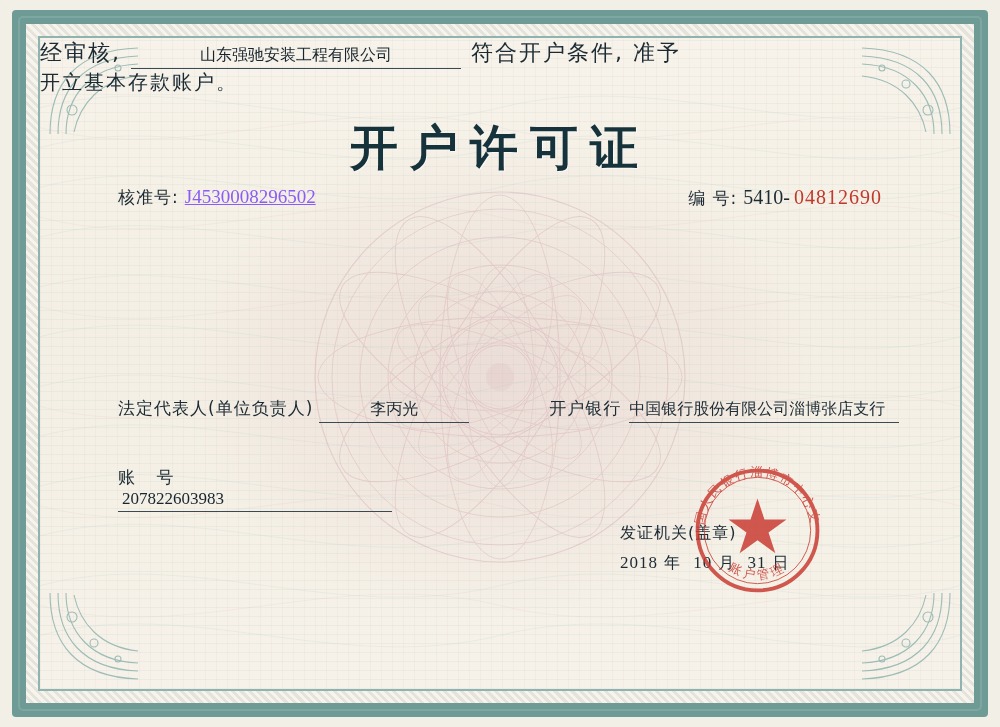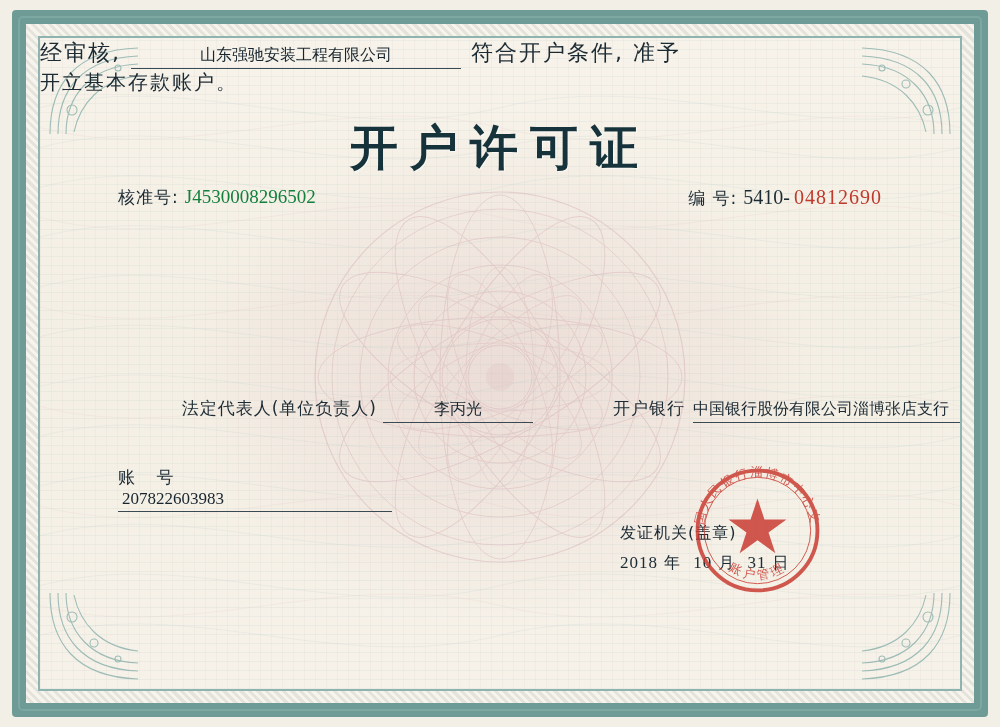--- a/index.html
+++ b/index.html
@@ -86,23 +86,23 @@
     top: 78px;
     left: 0; right: 0;
     text-align: center;
     font-family: "DejaVu Serif", "Liberation Serif", serif;
     font-weight: bold;
     font-size: 48px;
     letter-spacing: 12px;
     color: #16323a;
     text-shadow: 1px 1px 0 rgba(255,255,255,0.6);
   }
-  .row { position: absolute; display: flex; align-items: baseline; justify-content: flex-end; }
+  .row { position: absolute; display: flex; align-items: baseline; }
   .lbl { font-size: 17px; color: #1b2a33; letter-spacing: 1px; }
-  .val { font-size: 17px; color: #15803d; }
+  .val { font-size: 17px; color: #8b5cf6; text-decoration: underline; }
 
   .approval { left: 78px; top: 148px; }
   .approval .val { margin-left: 6px; font-family: "Liberation Serif", serif; font-size: 19px; }
 
   .serial { right: 78px; top: 148px; }
   .serial .val-black { font-size: 20px; font-family: "Liberation Serif", serif; }
   .serial .val-red {
     font-size: 20px;
     font-family: "Liberation Serif", serif;
     color: #c0392b;

